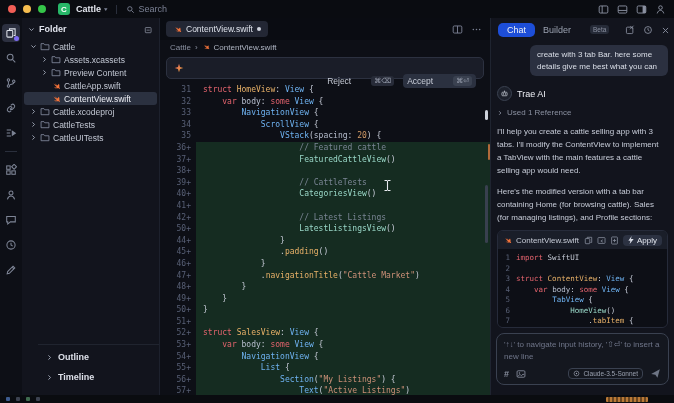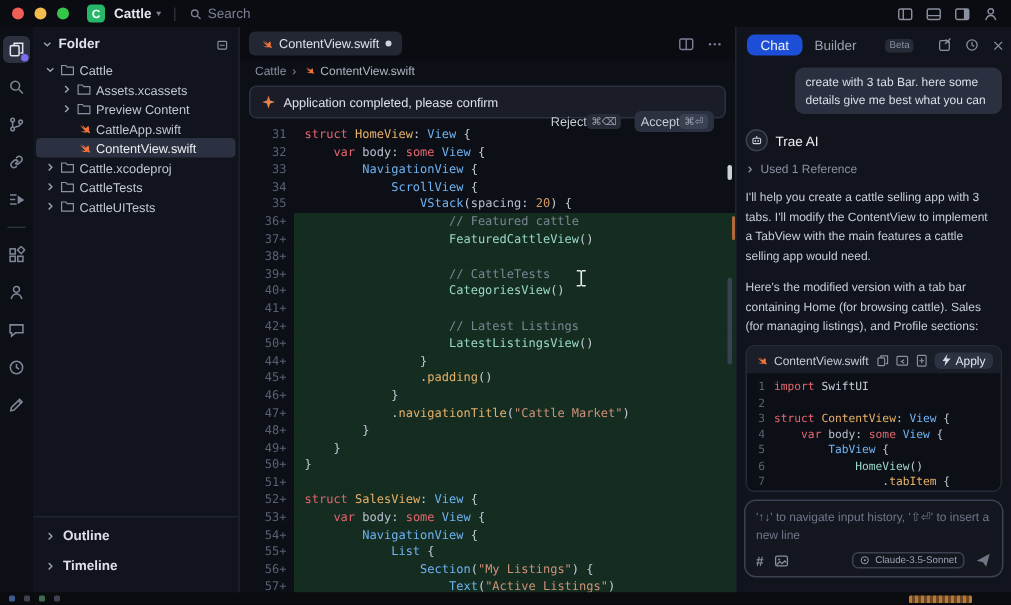--- a/index.html
+++ b/index.html
@@ -31,38 +31,38 @@
   .sidebar{position:absolute;left:22px;top:18px;width:138px;height:377px;background:#12141d;
     border-right:1px solid #1d212d;}
   .sb-header{display:flex;align-items:center;height:22px;padding:0 6px;gap:4px;}
   .sb-title{font-size:9px;font-weight:bold;color:#e0e3ec;}
   .sb-header .spacer{flex:1}
   .trow{display:flex;align-items:center;height:13px;font-size:8.5px;color:#c2c7d3;gap:3px;
     margin:0 2px;border-radius:3px;white-space:nowrap;overflow:hidden;}
   .trow.sel{background:#2b3140;color:#eceef4;}
   .chev{width:8px;display:flex;justify-content:center;color:#7a8093;flex:0 0 aupx;}
   .ficon{width:10px;display:flex;justify-content:center;}
-  .sb-bottom{position:absolute;left:0;right:0;bottom:8px;}
+  .sb-bottom{position:absolute;left:16px;right:0;bottom:8px;}
   .sb-sec{display:flex;align-items:center;gap:5px;height:20px;padding:0 8px;font-size:9px;
     font-weight:bold;color:#dde0e9;}
   .sb-sep{height:1px;background:#20242f;margin:0 0 2px 0;}
   
   .editor{position:absolute;left:160px;top:18px;width:330px;height:377px;background:#0d0f16;}
   .tabbar{height:22px;background:#0a0c12;display:flex;align-items:center;}
   .tab{display:flex;align-items:center;gap:4px;background:#232734;border-radius:4px;height:16px;
     margin-left:6px;padding:0 7px;font-size:8.5px;color:#dde1ea;}
   .tabdot{width:4px;height:4px;border-radius:50%;background:#cfd3dd;}
   .tabbar-icons{margin-left:auto;display:flex;gap:8px;margin-right:8px;color:#7a8093;}
   .breadcrumb{height:14px;display:flex;align-items:center;gap:4px;padding-left:10px;font-size:8px;color:#8a90a0;}
   .bc-file{color:#aeb4c2;}
   .notify{position:absolute;left:6px;right:6px;top:39px;height:22px;background:#1a1d28;
     border:1px solid #2c3140;border-radius:5px;display:flex;align-items:center;padding:0 7px;gap:5px;z-index:5;}
   .notify-msg{font-size:8.5px;color:#dde1ea;}
   .notify .spacer{flex:1}
-  .nbtn{display:flex;align-items:center;gap:0;font-size:8.5px;color:#c6cbd6;padding:2px 4px;border-radius:4px;margin-top:25px;}
+  .nbtn{display:flex;align-items:center;gap:20px;font-size:8.5px;color:#c6cbd6;padding:2px 4px;border-radius:4px;margin-top:25px;}
   .nbtn.accent{background:#2b3140;}
   .kbd{background:#272b38;border-radius:3px;font-size:7px;padding:1px 3px;color:#9aa1b0;}
   .nbtn.accent .kbd{background:#3a4150;}
   .codearea{position:absolute;left:0;right:0;top:66px;bottom:0;overflow:hidden;
     font-family:"DejaVu Sans Mono",monospace;font-size:8px;line-height:11.6px;}
   .crow{display:flex;height:11.6px;}
   .ln{width:36px;text-align:right;padding-right:5px;color:#586076;flex:0 0 auto;}
   .lc{flex:1;white-space:pre;padding-left:7px;overflow:hidden;}
   .editor .crow.added .lc{background:rgba(48,128,64,.26);}
   .c-kw{color:#e5646e}.c-type{color:#6fb3f2}.c-fn{color:#e8b168}.c-call{color:#9ad8c8}
@@ -70,21 +70,21 @@
   .scroll-mark{position:absolute;right:2px;width:3px;border-radius:2px;}
   .sm-view{top:92px;height:10px;background:#cdd1da;}
   .sm-thumb{top:167px;height:58px;background:#39404f;}
   .sm-diff{top:126px;height:16px;background:#b06a3a;width:2px;right:0;}
   .ibeam{position:absolute;left:223px;top:161px;z-index:6;color:#e9ebf1;}
   
   .chat{position:absolute;left:490px;top:18px;width:184px;height:377px;background:#12141d;
     border-left:1px solid #1f2430;}
   .chat-header{height:24px;display:flex;align-items:center;padding:0 7px;gap:8px;}
   .chat-tab{font-size:9px;color:#f0f2f6;background:#1d4ed8;border-radius:5px;padding:2px 9px;}
-  .builder-tab{display:flex;align-items:center;gap:19px;font-size:9px;color:#9aa1b0;}
+  .builder-tab{display:flex;align-items:flex-start;gap:19px;font-size:9px;color:#9aa1b0;}
   .beta{font-size:6.5px;background:#262b38;color:#8a90a0;border-radius:3px;padding:1px 3px;}
   .chat-header .spacer{flex:1}
   .ch-icon{color:#8a90a0;display:flex;}
   .chat-scroll{position:absolute;left:0;right:0;top:24px;bottom:66px;padding:0 6px;overflow:hidden;}
   .bubble{margin-left:auto;max-width:138px;background:#2b3040;border-radius:6px;padding:4px 7px;
     font-size:8px;line-height:1.45;color:#dbdfe8;margin-top:3px;}
   .ai-row{display:flex;align-items:center;gap:5px;margin-top:10px;}
   .avatar{width:15px;height:15px;border-radius:50%;background:#1c202b;border:1px solid #3a4150;
     display:flex;align-items:center;justify-content:center;color:#cfd4df;}
   .ai-name{font-size:9px;font-weight:normal;color:#eceef4;}
@@ -387,21 +387,20 @@
     <div class="notify">
       <svg width="10" height="10" viewBox="0 0 14 14">
           <defs>
             <linearGradient id="gstar" x1="0" y1="0" x2="1" y2="1">
               <stop offset="0" stop-color="#e05d5d"></stop>
               <stop offset="1" stop-color="#e8a93c"></stop>
             </linearGradient>
           </defs>
           <path d="M7 1l1.5 4.5L13 7 8.5 8.5 7 13 5.5 8.5 1 7l4.5-1.5z" fill="url(#gstar)"></path>
         </svg>
-      <span class="notify-msg">Application completed, please confirm</span>
       <span class="spacer"></span>
       <span class="nbtn">
         <span>Reject</span>
         <span class="kbd">⌘⌫</span>
       </span>
       <span class="nbtn accent">
         <span>Accept</span>
         <span class="kbd">⌘⏎</span>
       </span>
     </div>

